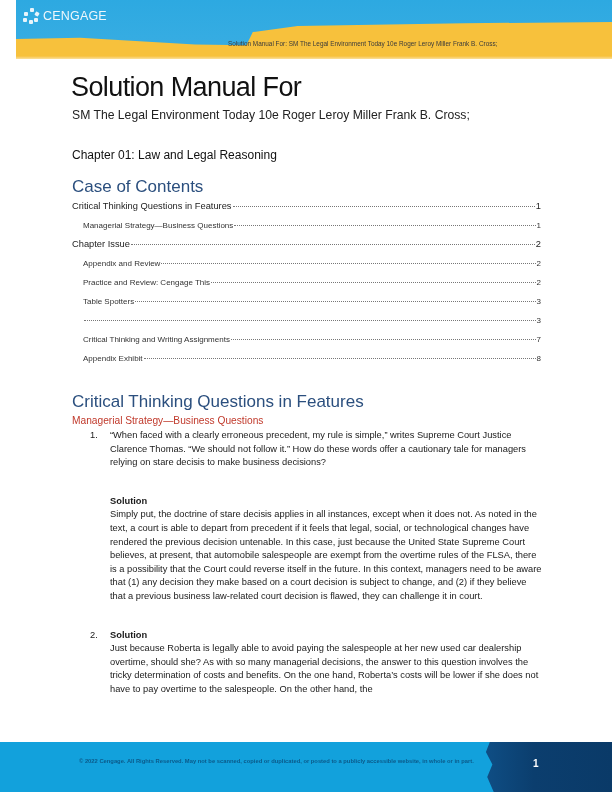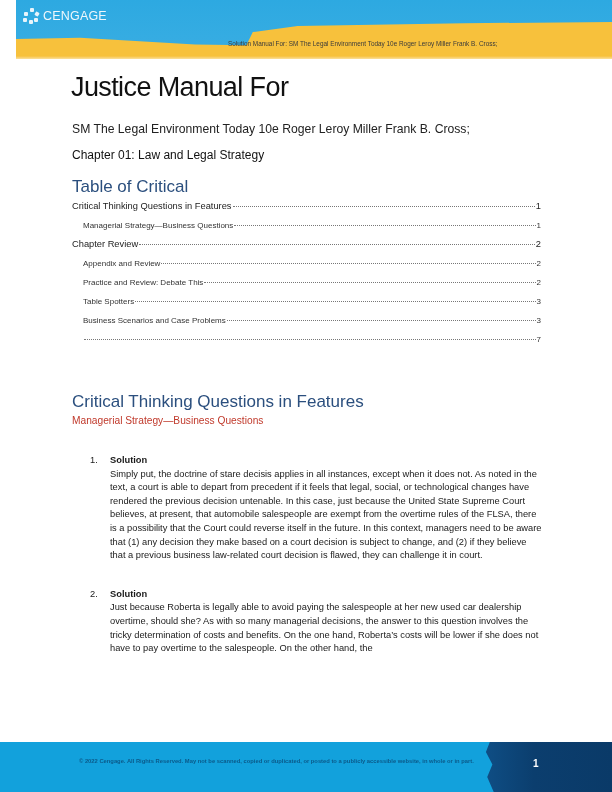--- a/index.html
+++ b/index.html
@@ -42,21 +42,20 @@
   }
 
   
   .doc-title {
     position: absolute; left: 71px; top: 72px; font-size: 27px; color: #111;
     letter-spacing: -0.6px; font-family: "Liberation Sans", sans-serif;
   }
   .doc-subtitle {
     position: absolute; left: 72px; top: 108px; font-size: 12.2px; color: #222;
     white-space: nowrap;
-    margin-top: 14px;
   }
   .chapter {
     position: absolute; left: 72px; top: 148px; font-size: 12px; color: #111;
   }
 
   
   .toc-title {
     position: absolute; left: 72px; top: 177px; font-size: 17px; color: #2b4f7e;
   }
   .toc { position: absolute; left: 72px; top: 197px; width: 469px; }
@@ -118,73 +117,79 @@
       <span style="left:1px;top:4px;"></span>
       <span style="left:0px;top:10px;"></span>
       <span style="left:6px;top:12px;"></span>
       <span style="left:11px;top:10px;"></span>
     </div>
     <span class="logo-text">CENGAGE</span>
   </div>
   <div class="running-head">Solution Manual For: SM The Legal Environment Today 10e Roger Leroy Miller Frank B. Cross;</div>
 </div>
 
-<div class="doc-title">Justice Manual For</div>
+<div class="doc-title">Solution Manual For</div>
 <div class="doc-subtitle">SM The Legal Environment Today 10e Roger Leroy Miller Frank B. Cross;</div>
-<div class="chapter">Chapter 01: Law and Legal Strategy</div>
-
-<div class="toc-title">Table of Critical</div>
+<div class="chapter">Chapter 01: Law and Legal Reasoning</div>
+
+<div class="toc-title">Case of Contents</div>
 <div class="toc">
   <div class="toc-row l1">
     <span class="label">Critical Thinking Questions in Features</span>
     <span class="dots"></span>
     <span class="page">1</span>
   </div>
   <div class="toc-row l2">
     <span class="label">Managerial Strategy—Business Questions</span>
     <span class="dots"></span>
     <span class="page">1</span>
   </div>
   <div class="toc-row l1">
-    <span class="label">Chapter Review</span>
+    <span class="label">Chapter Issue</span>
     <span class="dots"></span>
     <span class="page">2</span>
   </div>
   <div class="toc-row l2">
     <span class="label">Appendix and Review</span>
     <span class="dots"></span>
     <span class="page">2</span>
   </div>
   <div class="toc-row l2">
-    <span class="label">Practice and Review: Debate This</span>
+    <span class="label">Practice and Review: Cengage This</span>
     <span class="dots"></span>
     <span class="page">2</span>
   </div>
   <div class="toc-row l2">
     <span class="label">Table Spotters</span>
     <span class="dots"></span>
     <span class="page">3</span>
   </div>
   <div class="toc-row l2">
-    <span class="label">Business Scenarios and Case Problems</span>
     <span class="dots"></span>
     <span class="page">3</span>
   </div>
   <div class="toc-row l2">
+    <span class="label">Critical Thinking and Writing Assignments</span>
     <span class="dots"></span>
     <span class="page">7</span>
+  </div>
+  <div class="toc-row l2">
+    <span class="label">Appendix Exhibit</span>
+    <span class="dots"></span>
+    <span class="page">8</span>
   </div>
 </div>
 
 <div class="sec-title">Critical Thinking Questions in Features</div>
 <div class="sec-sub">Managerial Strategy—Business Questions</div>
 
 <div class="qlist">
   <div class="q">
     <span class="num">1.</span>
+    <div>“When faced with a clearly erroneous precedent, my rule is simple,” writes Supreme Court Justice Clarence Thomas. “We should not follow it.” How do these words offer a cautionary tale for managers relying on stare decisis to make business decisions?</div>
     <div class="solution-label">Solution</div>
     <div class="solution-text">Simply put, the doctrine of stare decisis applies in all instances, except when it does not. As noted in the text, a court is able to depart from precedent if it feels that legal, social, or technological changes have rendered the previous decision untenable. In this case, just because the United State Supreme Court believes, at present, that automobile salespeople are exempt from the overtime rules of the FLSA, there is a possibility that the Court could reverse itself in the future. In this context, managers need to be aware that (1) any decision they make based on a court decision is subject to change, and (2) if they believe that a previous business law-related court decision is flawed, they can challenge it in court.</div>
   </div>
   <div class="q">
     <span class="num">2.</span>
     <div class="solution-label">Solution</div>
     <div class="solution-text">Just because Roberta is legally able to avoid paying the salespeople at her new used car dealership overtime, should she? As with so many managerial decisions, the answer to this question involves the tricky determination of costs and benefits. On the one hand, Roberta’s costs will be lower if she does not have to pay overtime to the salespeople. On the other hand, the</div>
   </div>
 </div>
 

